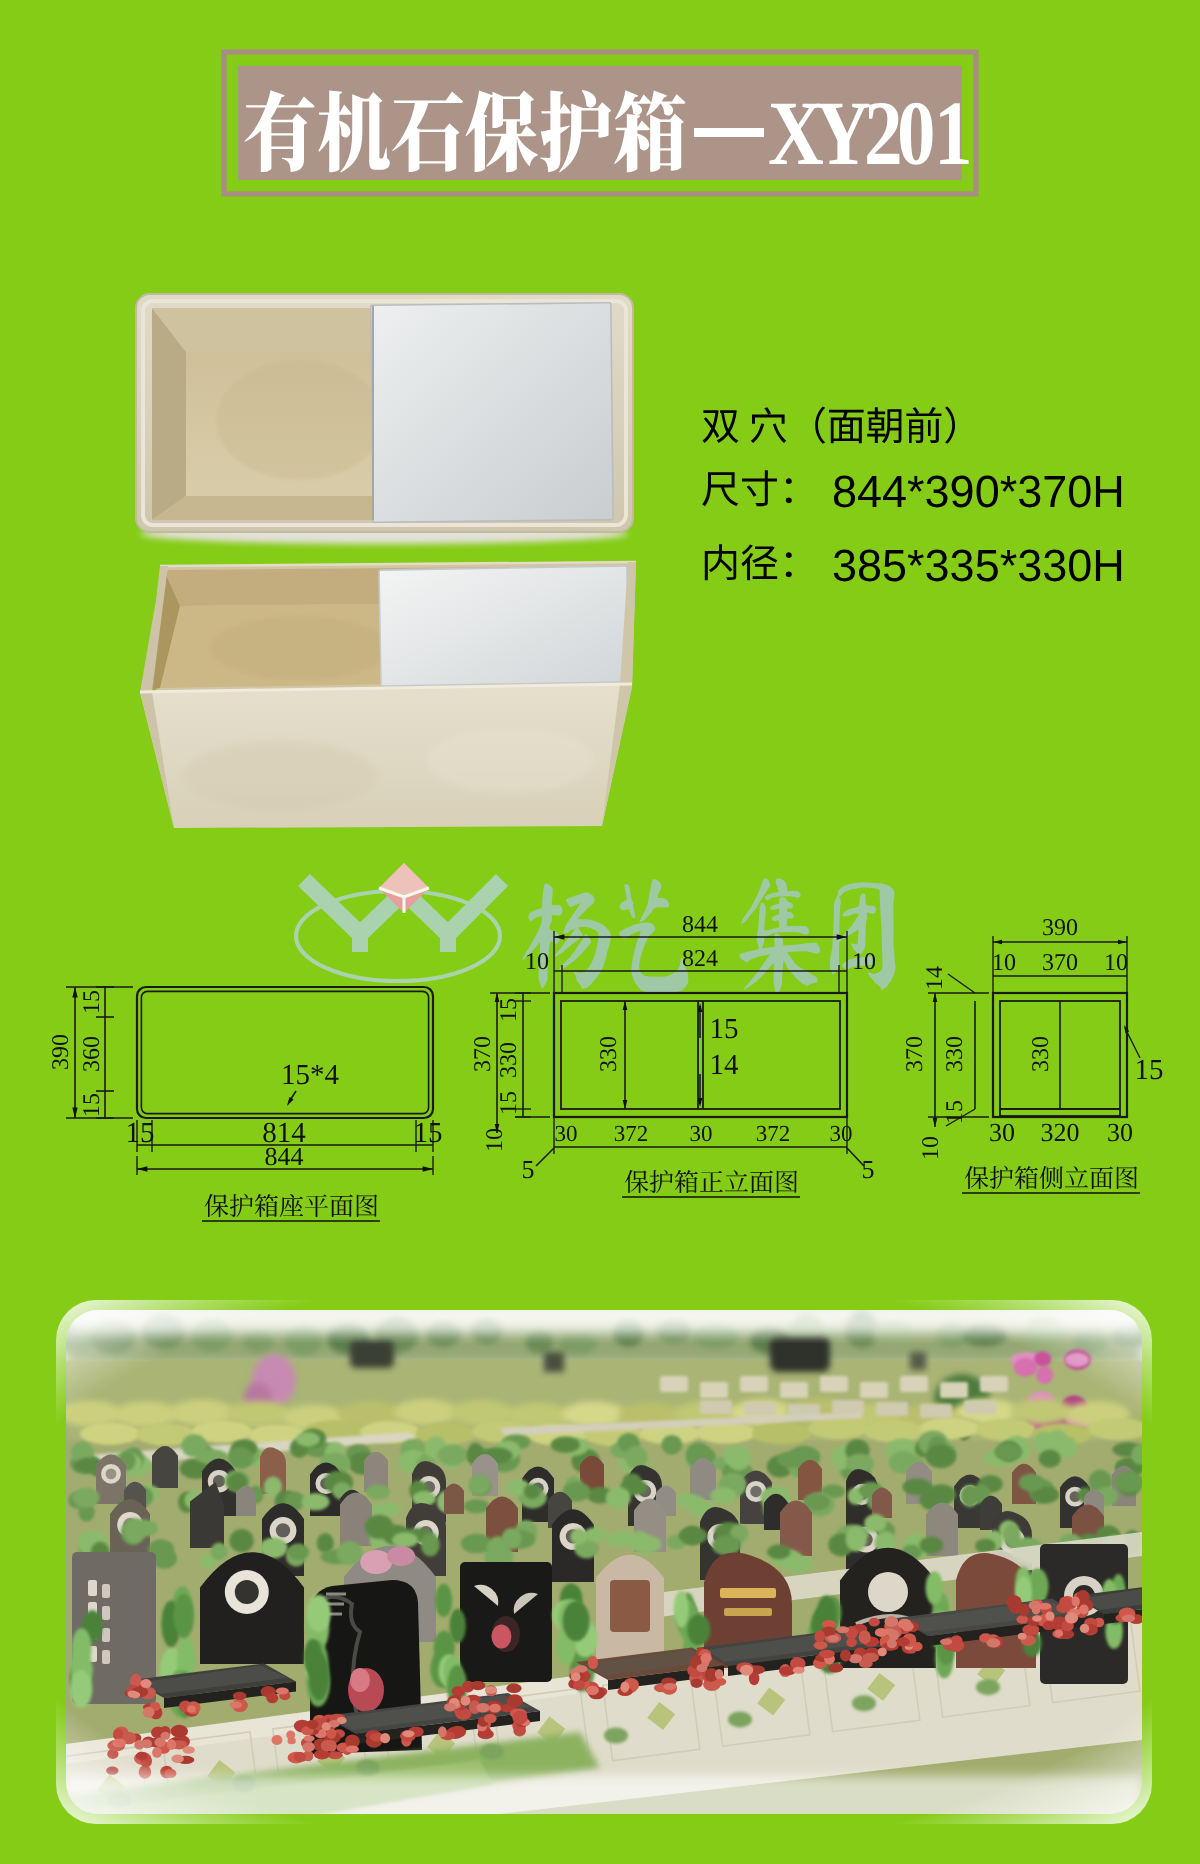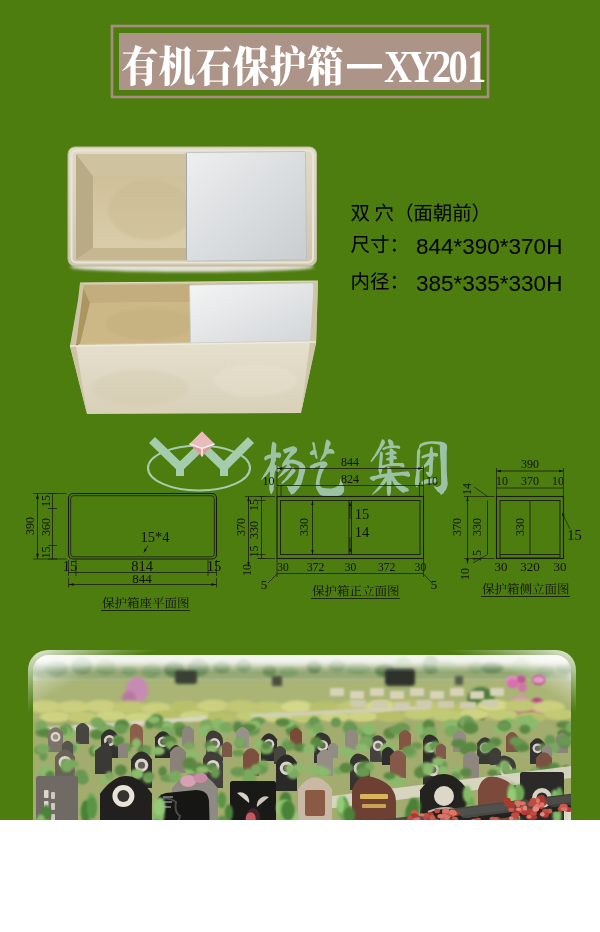--- a/index.html
+++ b/index.html
@@ -1,14 +1,14 @@
 <!DOCTYPE html>
 <html><head><meta charset="utf-8"><style>
 html,body{margin:0;padding:0;background:#fff;}
-#page{position:relative;width:600px;height:820px;background:#4d7c0f;overflow:hidden;}
+#page{position:relative;width:600px;height:932px;background:#84cc16;overflow:hidden;}
 </style></head>
 <body>
 <div id="page">
 <svg width="600" height="932" viewBox="0 0 600 932">
 <defs>
 <linearGradient id="shell" x1="0" y1="0" x2="0" y2="1">
  <stop offset="0" stop-color="#e0dac8"></stop>
           <stop offset="0.5" stop-color="#d8d1bc"></stop>
           <stop offset="1" stop-color="#cec6ad"></stop>
 </linearGradient>

